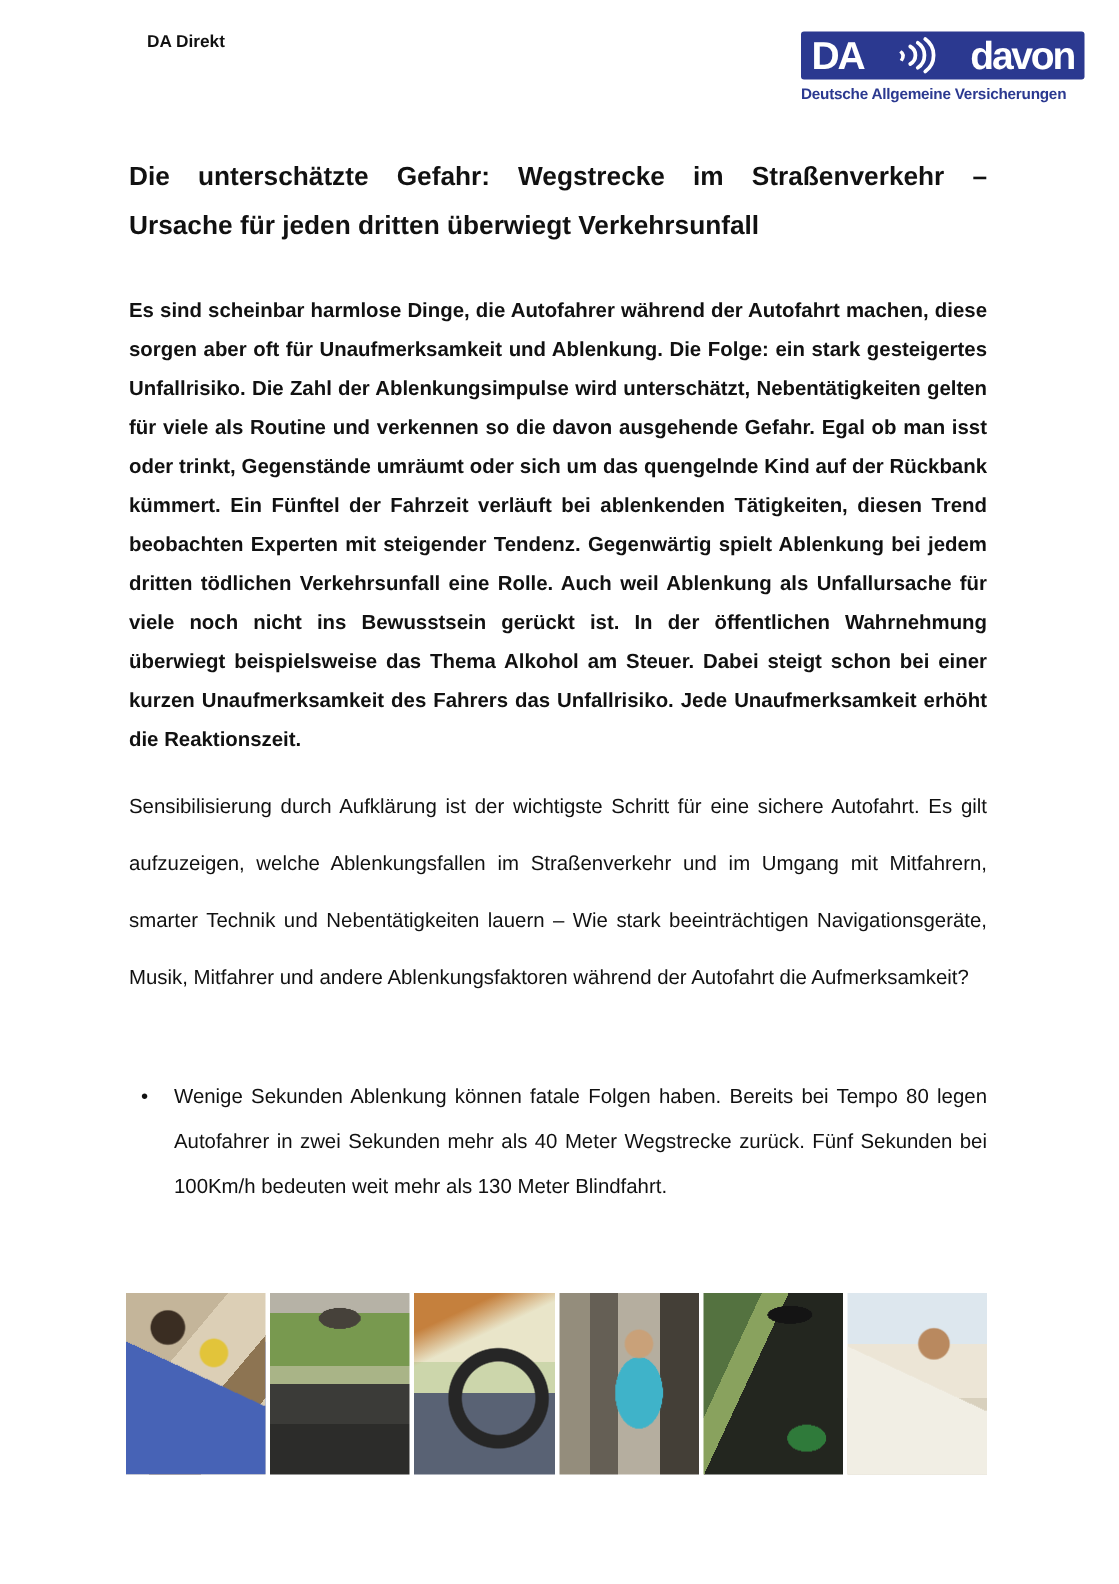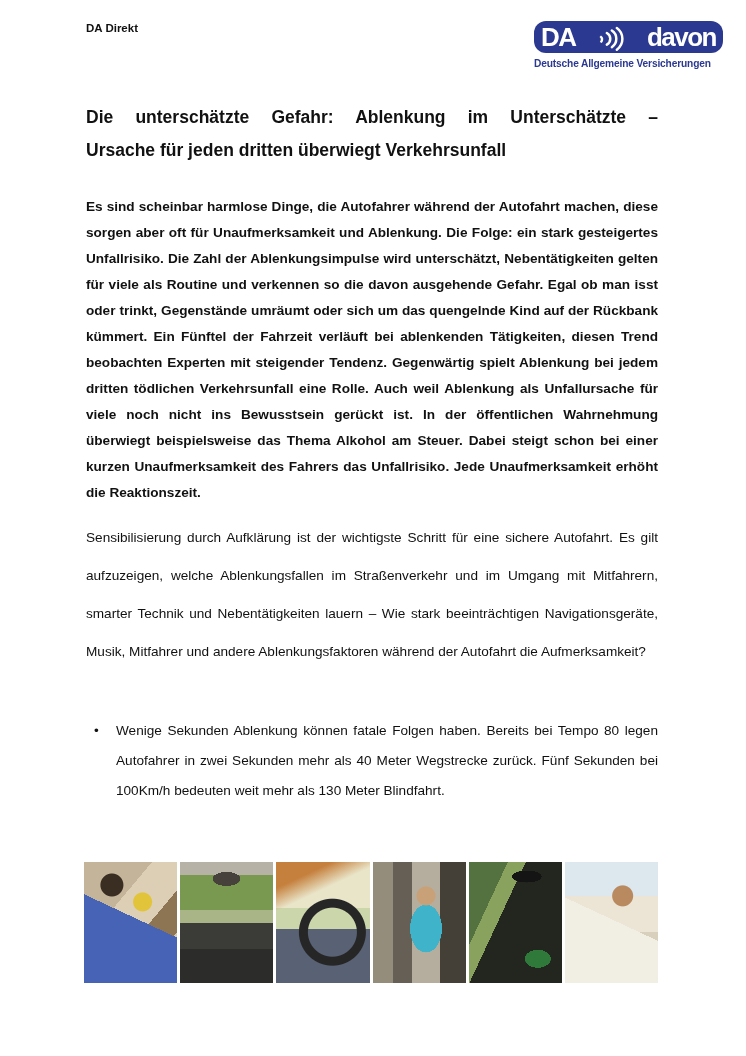--- a/index.html
+++ b/index.html
@@ -7,27 +7,27 @@
     width:746px;height:1056px;background:#ffffff;overflow:hidden;
     font-family:"Liberation Sans","DejaVu Sans",sans-serif;
     color:#111;
     -webkit-font-smoothing:antialiased;
   }
   .page{position:relative;width:746px;height:1056px;background:#fff;}
   .content{margin-left:86px;width:572px;}
 
   
   .meta{padding-top:22px;font-size:11.5px;font-weight:bold;line-height:13px;color:#111;}
-  .meta div{white-space:nowrap;}
+  .meta div{white-space:nowrap;margin-left:12px;}
 
   
   .logo{position:absolute;top:21px;right:23px;width:189px;}
   .logo-box{
-    display:flex;align-items:flex-end;justify-content:space-between;
-    background:#2B3990;border-radius:12px;height:32px;padding:0 7px;box-sizing:border-box;
+    display:flex;align-items:flex-start;justify-content:space-between;
+    background:#2B3990;border-radius:2px;height:32px;padding:0 7px;box-sizing:border-box;
   }
   .logo-da,.logo-direkt{
     color:#fff;font-weight:bold;font-size:26px;line-height:32px;letter-spacing:-1.5px;
   }
   .logo-waves{height:30px;width:30px;flex:0 0 auto;}
   .logo-tagline{
     margin-top:5px;color:#2B3990;font-weight:bold;font-size:10.2px;
     letter-spacing:-0.15px;white-space:nowrap;text-align:left;width:189px;
   }
 
@@ -98,21 +98,21 @@
         </g>
       </svg>
       <span class="logo-direkt">davon</span>
     </div>
     <div class="logo-tagline">Deutsche Allgemeine Versicherungen</div>
   </div>
 
   <div class="content">
 
     <h1>
-      <span class="h1-line1">Die unterschätzte Gefahr: Ablenkung im Unterschätzte –</span>
+      <span class="h1-line1">Die unterschätzte Gefahr: Wegstrecke im Straßenverkehr –</span>
       <span class="h1-line2">Ursache für jeden dritten überwiegt Verkehrsunfall</span>
     </h1>
 
     <p class="lead">Es sind scheinbar harmlose Dinge, die Autofahrer während der Autofahrt machen, diese sorgen aber oft für Unaufmerksamkeit und Ablenkung. Die Folge: ein stark gesteigertes Unfallrisiko. Die Zahl der Ablenkungsimpulse wird unterschätzt, Nebentätigkeiten gelten für viele als Routine und verkennen so die davon ausgehende Gefahr. Egal ob man isst oder trinkt, Gegenstände umräumt oder sich um das quengelnde Kind auf der Rückbank kümmert. Ein Fünftel der Fahrzeit verläuft bei ablenkenden Tätigkeiten, diesen Trend beobachten Experten mit steigender Tendenz. Gegenwärtig spielt Ablenkung bei jedem dritten tödlichen Verkehrsunfall eine Rolle. Auch weil Ablenkung als Unfallursache für viele noch nicht ins Bewusstsein gerückt ist. In der öffentlichen Wahrnehmung überwiegt beispielsweise das Thema Alkohol am Steuer. Dabei steigt schon bei einer kurzen Unaufmerksamkeit des Fahrers das Unfallrisiko. Jede Unaufmerksamkeit erhöht die Reaktionszeit.</p>
 
     <p class="para2">Sensibilisierung durch Aufklärung ist der wichtigste Schritt für eine sichere Autofahrt. Es gilt aufzuzeigen, welche Ablenkungsfallen im Straßenverkehr und im Umgang mit Mitfahrern, smarter Technik und Nebentätigkeiten lauern – Wie stark beeinträchtigen Navigationsgeräte, Musik, Mitfahrer und andere Ablenkungsfaktoren während der Autofahrt die Aufmerksamkeit?</p>
 
     <div class="bullets">
       <div class="bullet-item">
         <span class="bullet-marker">•</span>

